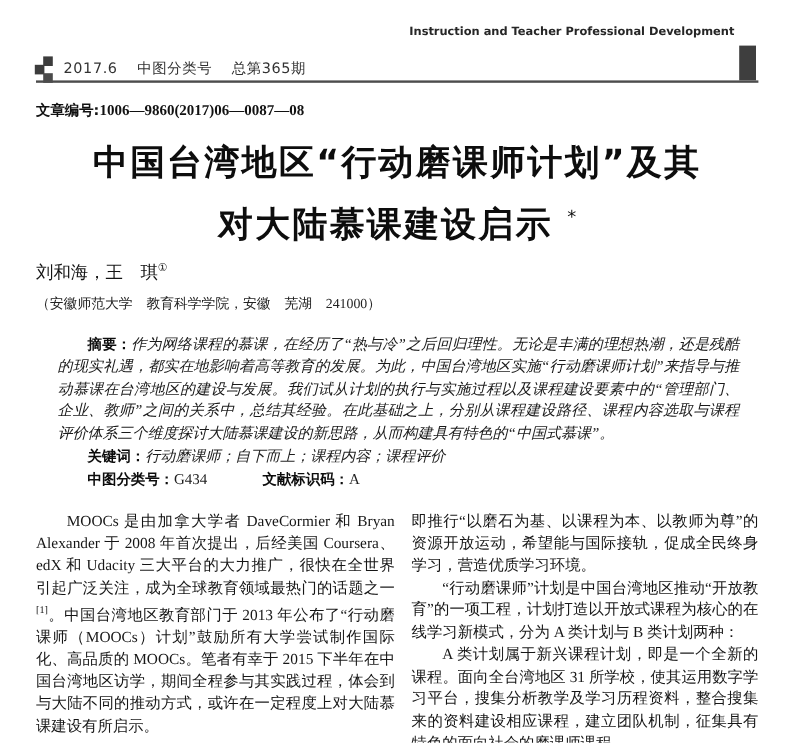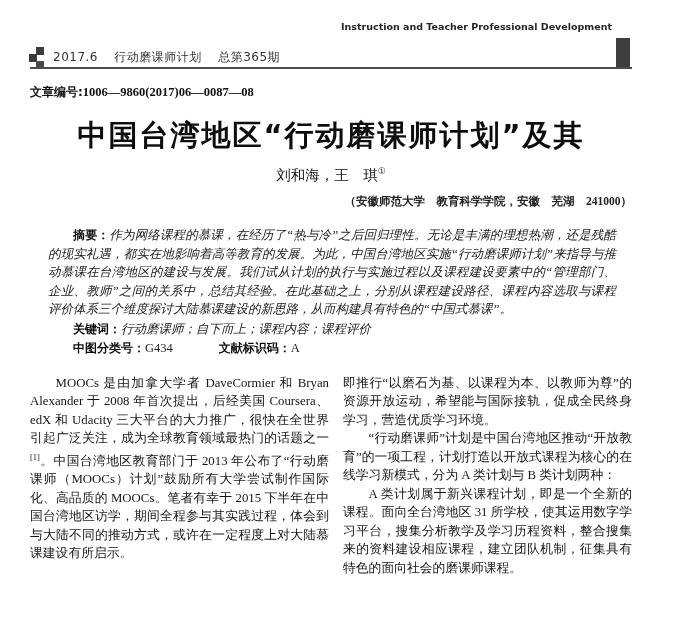--- a/index.html
+++ b/index.html
@@ -41,23 +41,23 @@
   }
   .article-no .lbl { font-family: "DejaVu Sans", "Liberation Sans", sans-serif; font-size: 12px; }
 
   
   .content { position: absolute; left: 30px; top: 112px; width: 602px; }
   .title {
     text-align: center; font-family: "DejaVu Sans", "Liberation Sans", sans-serif;
     font-weight: bold; font-size: 29px; line-height: 46px; color: #0d0d0d; letter-spacing: 2px;
   }
   .title sup { font-size: 15px; font-weight: normal; letter-spacing: 0; }
-  .authors { text-align: center; font-size: 14.5px; margin-top: 8px; color: #141414; }
+  .authors { font-size: 14.5px; margin-top: 8px; color: #141414; }
   .authors sup { font-size: 9px; }
-  .affiliation { text-align: right; font-size: 11.5px; margin-top: 9px; color: #222; font-weight: bold; }
+  .affiliation { text-align: left; font-size: 11.5px; margin-top: 9px; color: #222; }
 
   .abstract-block { margin: 17px 16px 0 18px; }
   .abstract-text {
     font-style: italic; font-size: 12.5px; line-height: 18.5px;
     text-align: justify; text-indent: 2em; color: #191919;
   }
   .abstract-text b, .kw-line b, .clc-line b {
     font-style: normal; font-family: "DejaVu Sans", "Liberation Sans", sans-serif;
     font-weight: bold; font-size: 12px; color: #0d0d0d;
   }
@@ -78,37 +78,41 @@
 
 <div class="page">
 
   <div class="hdr-icon">
     <span class="sq1"></span>
       <span class="sq2"></span>
       <span class="sq3"></span>
   </div>
   <div class="hdr-left-text">
     <span>2017.6</span>
-    <span>行动磨课师计划</span>
+    <span>中图分类号</span>
     <span>总第365期</span>
   </div>
   <div class="hdr-right">
     <span class="en">Instruction and Teacher Professional Development</span>
   </div>
   <div class="hdr-bar"></div>
   <div class="hdr-rule"></div>
 
   <div class="article-no">
     <span class="lbl">文章编号:</span><span>1006—9860(2017)06—0087—08</span>
   </div>
 
   <div class="content">
 
     <div class="title">
       <div>中国台湾地区“行动磨课师计划”及其</div>
+      <div>
+        <span>对大陆慕课建设启示</span>
+        <sup>*</sup>
+      </div>
     </div>
 
     <div class="authors">
       <span>刘和海，王　琪</span><sup>①</sup>
     </div>
     <div class="affiliation">（安徽师范大学　教育科学学院，安徽　芜湖　241000）</div>
 
     <div class="abstract-block">
       <p class="abstract-text">
         <b>摘要：</b><span>作为网络课程的慕课，在经历了“热与冷”之后回归理性。无论是丰满的理想热潮，还是残酷的现实礼遇，都实在地影响着高等教育的发展。为此，中国台湾地区实施“行动磨课师计划”来指导与推动慕课在台湾地区的建设与发展。我们试从计划的执行与实施过程以及课程建设要素中的“管理部门、企业、教师”之间的关系中，总结其经验。在此基础之上，分别从课程建设路径、课程内容选取与课程评价体系三个维度探讨大陆慕课建设的新思路，从而构建具有特色的“中国式慕课”。</span>

